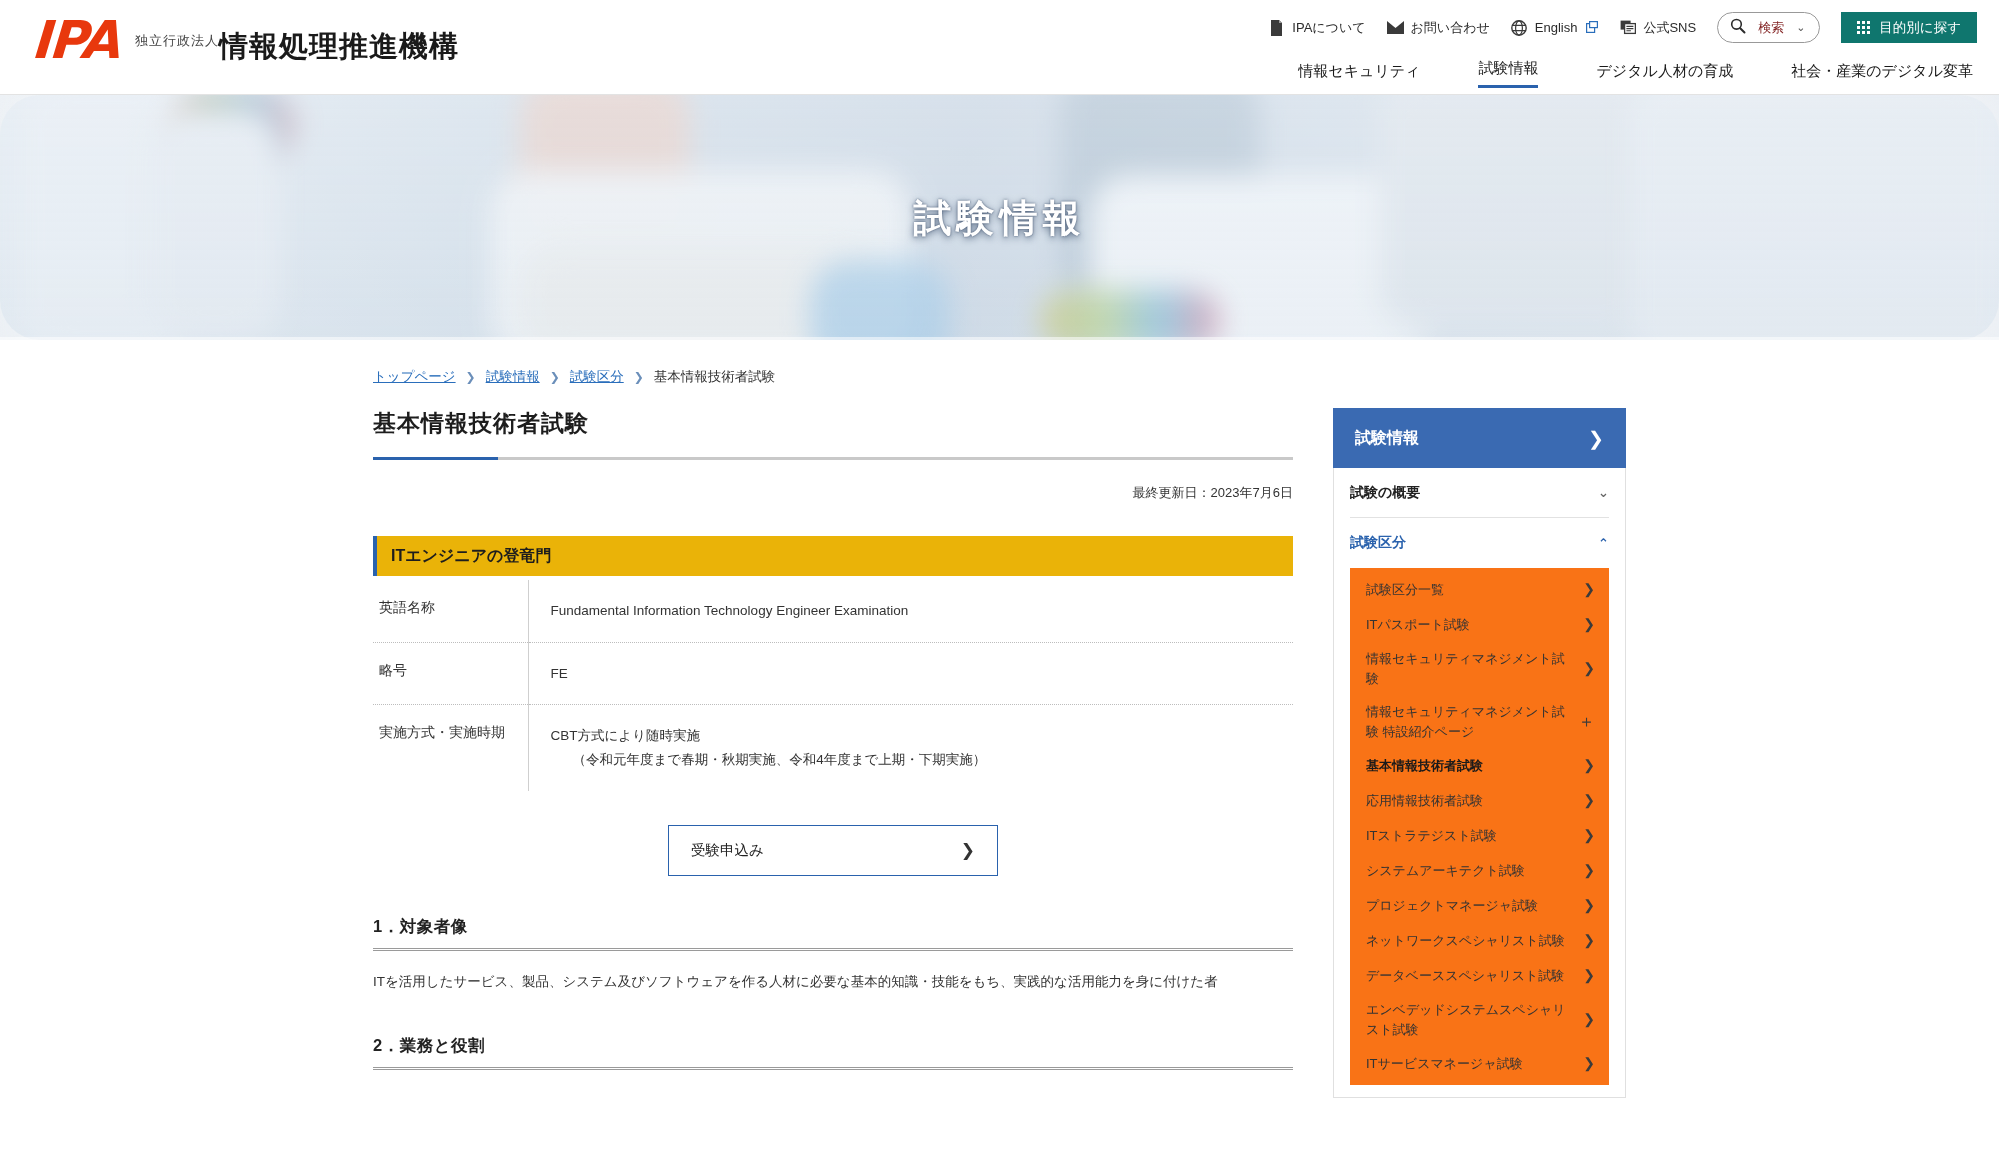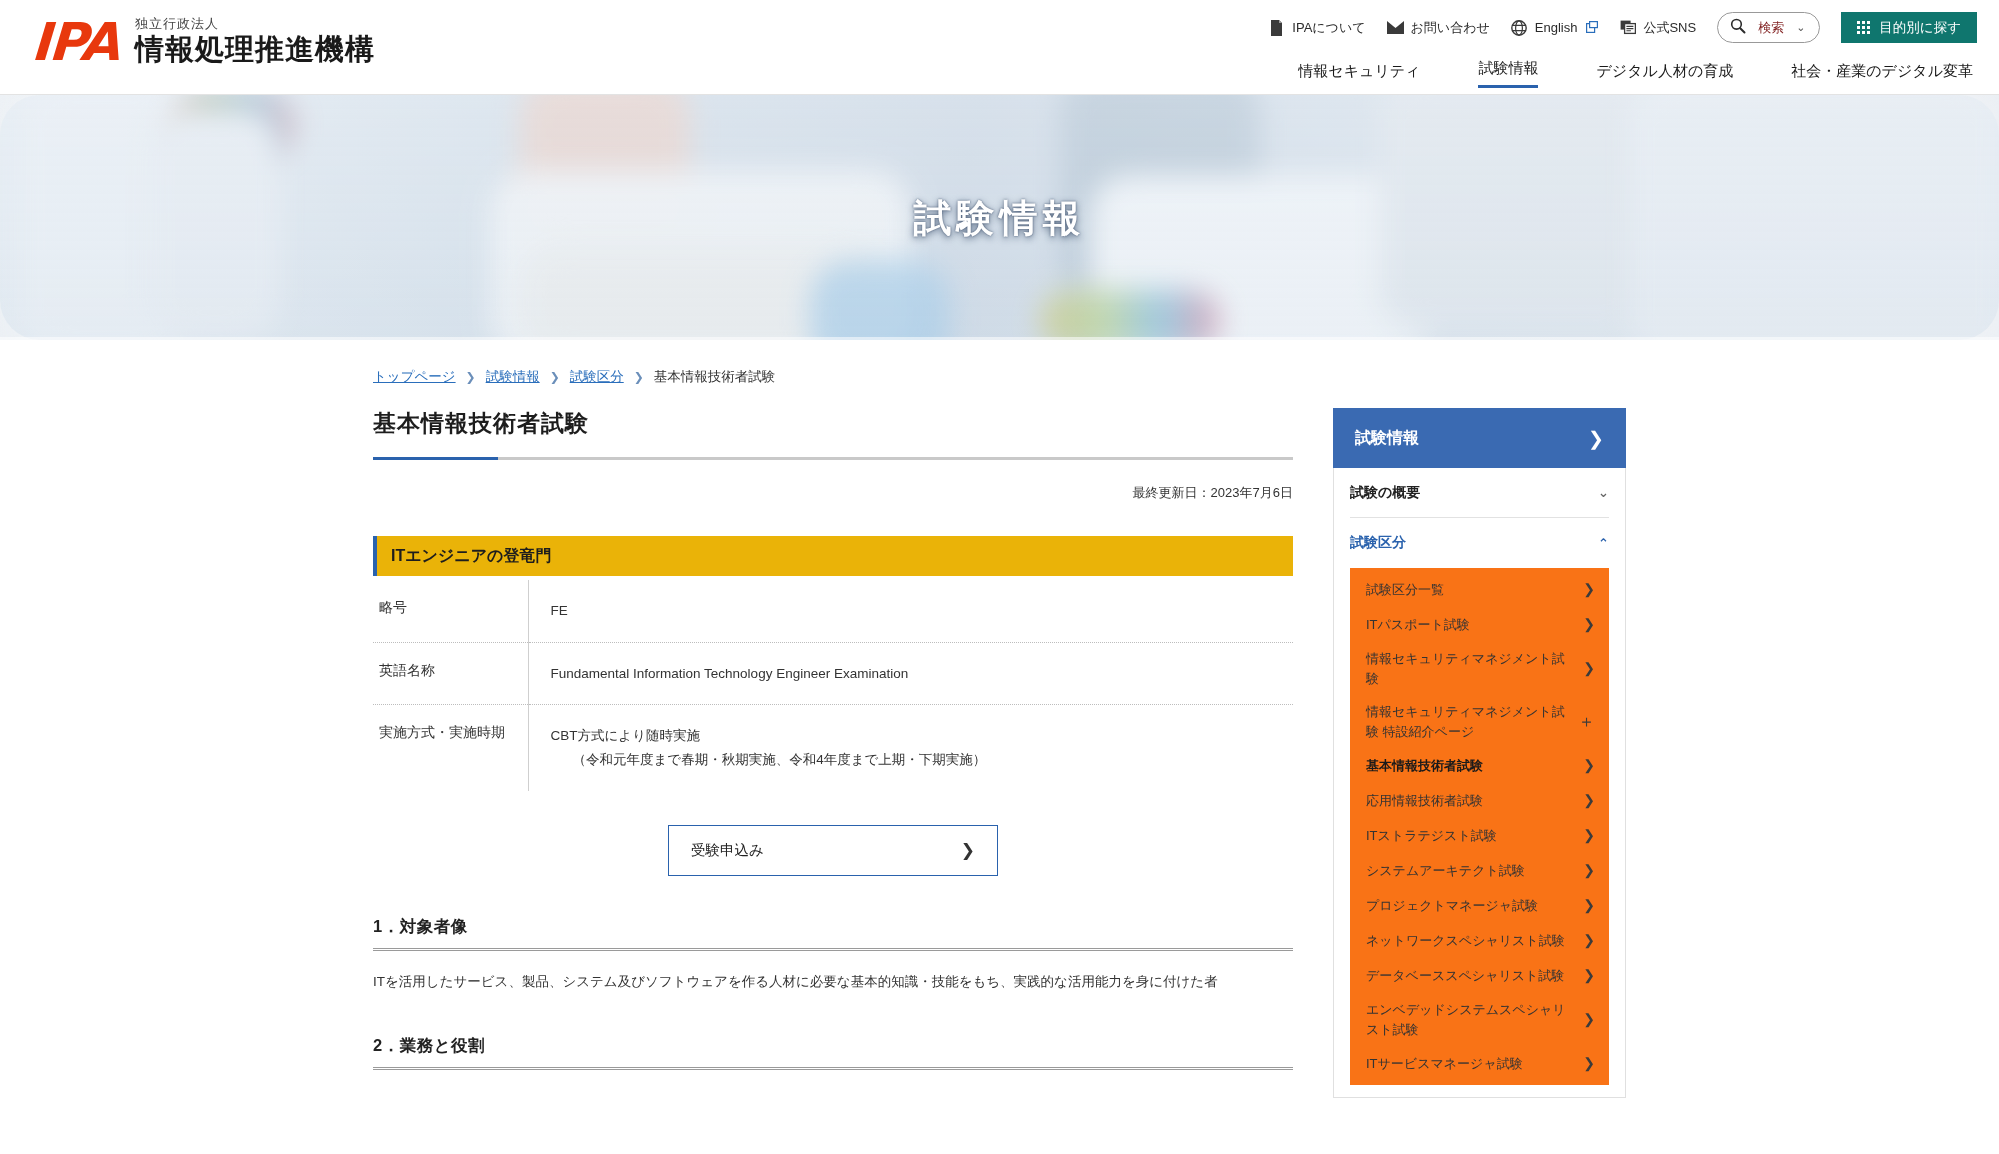--- a/index.html
+++ b/index.html
@@ -31,21 +31,21 @@
   .logo-ipa {
     font-family: "DejaVu Sans", sans-serif;
     font-weight: 700;
     font-size: 52px;
     letter-spacing: -2px;
     color: #e8380d;
     line-height: 1;
     font-style: italic;
     transform: skewX(-6deg);
   }
-  .logo-jp { display: flex; flex-direction: column; padding-bottom: 3px; }
+  .logo-jp { display: flex; flex-direction: row; padding-bottom: 3px; }
   .logo-jp-small { font-size: 13px; color: #444; letter-spacing: 1px; line-height: 1.5; }
   .logo-jp-big  { font-size: 29px; font-weight: 700; color: #1a1a1a; letter-spacing: 1px; line-height: 1.1; }
 
   .util-nav {
     position: absolute;
     right: 22px;
     top: 12px;
     display: flex;
     align-items: center;
     gap: 21px;
@@ -357,26 +357,26 @@
 
       <h1 class="page-title">基本情報技術者試験</h1>
       <div class="title-rule"></div>
       <div class="updated">最終更新日：2023年7月6日</div>
 
       <div class="band">ITエンジニアの登竜門</div>
 
       <table class="info-table">
         <tbody>
           <tr>
+            <th>英語名称</th>
+            <td>Fundamental Information Technology Engineer Examination</td>
+          </tr>
+          <tr>
             <th>略号</th>
             <td>FE</td>
-          </tr>
-          <tr>
-            <th>英語名称</th>
-            <td>Fundamental Information Technology Engineer Examination</td>
           </tr>
           <tr>
             <th>実施方式・実施時期</th>
             <td>
               <span>CBT方式により随時実施</span>
               <span class="td-indent">（令和元年度まで春期・秋期実施、令和4年度まで上期・下期実施）</span>
             </td>
           </tr>
         </tbody>
       </table>

